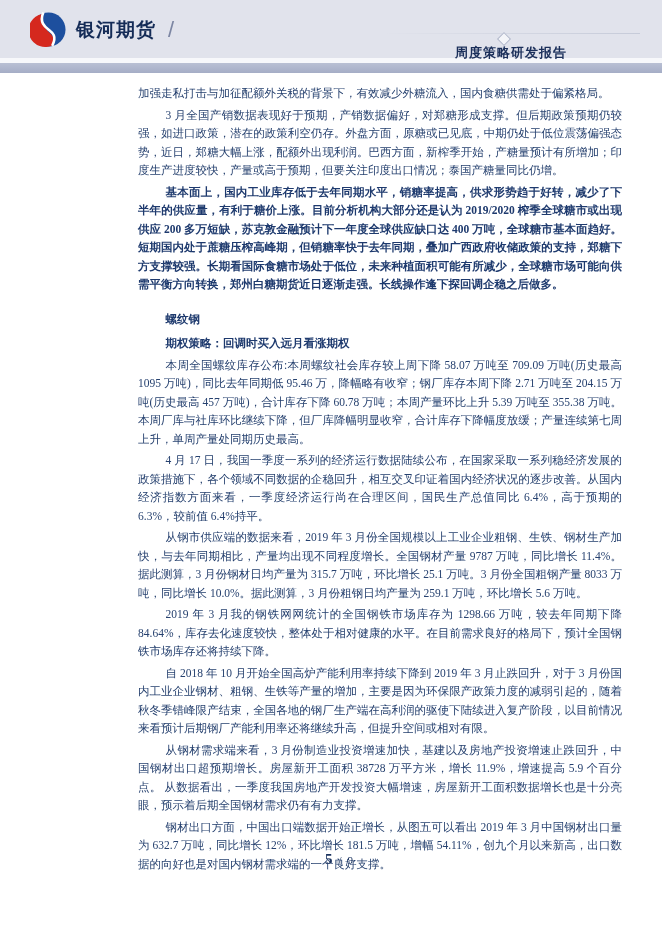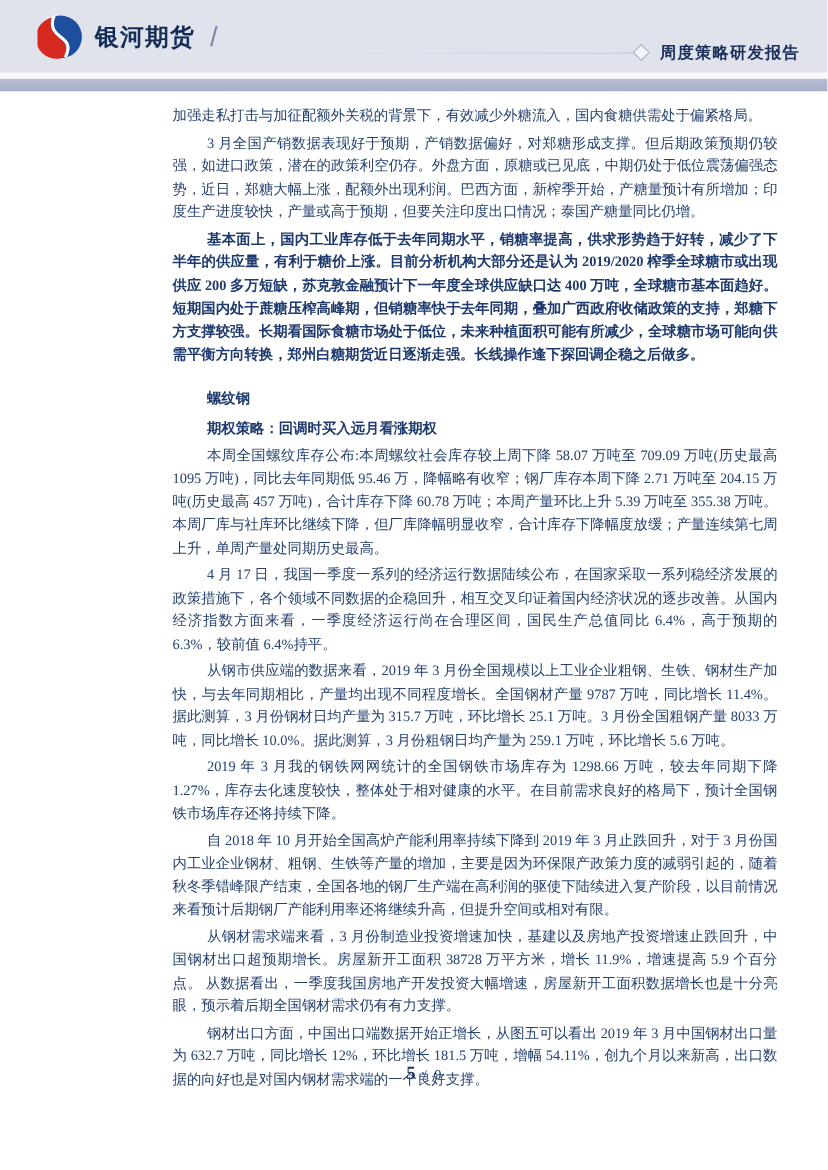--- a/index.html
+++ b/index.html
@@ -22,21 +22,21 @@
   }
   .brand-slash {
     margin:0 8px 0 12px; font-size:22px; color:#7c86a3; font-weight:normal;
     font-family:"Liberation Sans",sans-serif;
   }
   .brand-dept {
     font-family:"Liberation Sans","DejaVu Sans",sans-serif;
     font-weight:bold; font-size:19px; color:#2b57a7; letter-spacing:1px;
   }
   .report-type-wrap {
-    position:absolute; right:22px; top:33px; display:flex; align-items:center;
+    position:absolute; right:22px; top:33px; display:flex; align-items:center;flex-direction:column;
   }
   .rule {
     width:258px; height:1px;
     background:linear-gradient(to right, rgba(198,203,217,0), #c6cbd9);
   }
   .diamond {
     width:8px; height:8px; margin:0 10px 0 -4px; flex:none;
     border:1px solid #aeb5c9; background:#f4f5f9; transform:rotate(45deg);
   }
   .report-type {
@@ -93,21 +93,21 @@
 
   <div class="content">
       <p class="para">加强走私打击与加征配额外关税的背景下，有效减少外糖流入，国内食糖供需处于偏紧格局。</p>
       <p class="para indent">3 月全国产销数据表现好于预期，产销数据偏好，对郑糖形成支撑。但后期政策预期仍较强，如进口政策，潜在的政策利空仍存。外盘方面，原糖或已见底，中期仍处于低位震荡偏强态势，近日，郑糖大幅上涨，配额外出现利润。巴西方面，新榨季开始，产糖量预计有所增加；印度生产进度较快，产量或高于预期，但要关注印度出口情况；泰国产糖量同比仍增。</p>
       <p class="para bold indent">基本面上，国内工业库存低于去年同期水平，销糖率提高，供求形势趋于好转，减少了下半年的供应量，有利于糖价上涨。目前分析机构大部分还是认为 2019/2020 榨季全球糖市或出现供应 200 多万短缺，苏克敦金融预计下一年度全球供应缺口达 400 万吨，全球糖市基本面趋好。短期国内处于蔗糖压榨高峰期，但销糖率快于去年同期，叠加广西政府收储政策的支持，郑糖下方支撑较强。长期看国际食糖市场处于低位，未来种植面积可能有所减少，全球糖市场可能向供需平衡方向转换，郑州白糖期货近日逐渐走强。长线操作逢下探回调企稳之后做多。</p>
       <p class="para bold indent section">螺纹钢</p>
       <p class="para bold indent">期权策略：回调时买入远月看涨期权</p>
       <p class="para indent">本周全国螺纹库存公布:本周螺纹社会库存较上周下降 58.07 万吨至 709.09 万吨(历史最高 1095 万吨)，同比去年同期低 95.46 万，降幅略有收窄；钢厂库存本周下降 2.71 万吨至 204.15 万吨(历史最高 457 万吨)，合计库存下降 60.78 万吨；本周产量环比上升 5.39 万吨至 355.38 万吨。本周厂库与社库环比继续下降，但厂库降幅明显收窄，合计库存下降幅度放缓；产量连续第七周上升，单周产量处同期历史最高。</p>
       <p class="para indent">4 月 17 日，我国一季度一系列的经济运行数据陆续公布，在国家采取一系列稳经济发展的政策措施下，各个领域不同数据的企稳回升，相互交叉印证着国内经济状况的逐步改善。从国内经济指数方面来看，一季度经济运行尚在合理区间，国民生产总值同比 6.4%，高于预期的 6.3%，较前值 6.4%持平。</p>
       <p class="para indent">从钢市供应端的数据来看，2019 年 3 月份全国规模以上工业企业粗钢、生铁、钢材生产加快，与去年同期相比，产量均出现不同程度增长。全国钢材产量 9787 万吨，同比增长 11.4%。据此测算，3 月份钢材日均产量为 315.7 万吨，环比增长 25.1 万吨。3 月份全国粗钢产量 8033 万吨，同比增长 10.0%。据此测算，3 月份粗钢日均产量为 259.1 万吨，环比增长 5.6 万吨。</p>
-      <p class="para indent">2019 年 3 月我的钢铁网网统计的全国钢铁市场库存为 1298.66 万吨，较去年同期下降 1.27%，库存去化速度较快，整体处于相对健康的水平。在目前需求良好的格局下，预计全国钢铁市场库存还将持续下降。</p>
+      <p class="para indent">2019 年 3 月我的钢铁网网统计的全国钢铁市场库存为 1298.66 万吨，较去年同期下降 84.64%，库存去化速度较快，整体处于相对健康的水平。在目前需求良好的格局下，预计全国钢铁市场库存还将持续下降。</p>
       <p class="para indent">自 2018 年 10 月开始全国高炉产能利用率持续下降到 2019 年 3 月止跌回升，对于 3 月份国内工业企业钢材、粗钢、生铁等产量的增加，主要是因为环保限产政策力度的减弱引起的，随着秋冬季错峰限产结束，全国各地的钢厂生产端在高利润的驱使下陆续进入复产阶段，以目前情况来看预计后期钢厂产能利用率还将继续升高，但提升空间或相对有限。</p>
       <p class="para indent">从钢材需求端来看，3 月份制造业投资增速加快，基建以及房地产投资增速止跌回升，中国钢材出口超预期增长。房屋新开工面积 38728 万平方米，增长 11.9%，增速提高 5.9 个百分点。 从数据看出，一季度我国房地产开发投资大幅增速，房屋新开工面积数据增长也是十分亮眼，预示着后期全国钢材需求仍有有力支撑。</p>
       <p class="para indent">钢材出口方面，中国出口端数据开始正增长，从图五可以看出 2019 年 3 月中国钢材出口量为 632.7 万吨，同比增长 12%，环比增长 181.5 万吨，增幅 54.11%，创九个月以来新高，出口数据的向好也是对国内钢材需求端的一个良好支撑。</p>
     </div>
 
   <div class="page-num">
     <span class="cur">5</span>
     <span class="sep">/</span>
     <span class="tot">9</span>
   </div>

